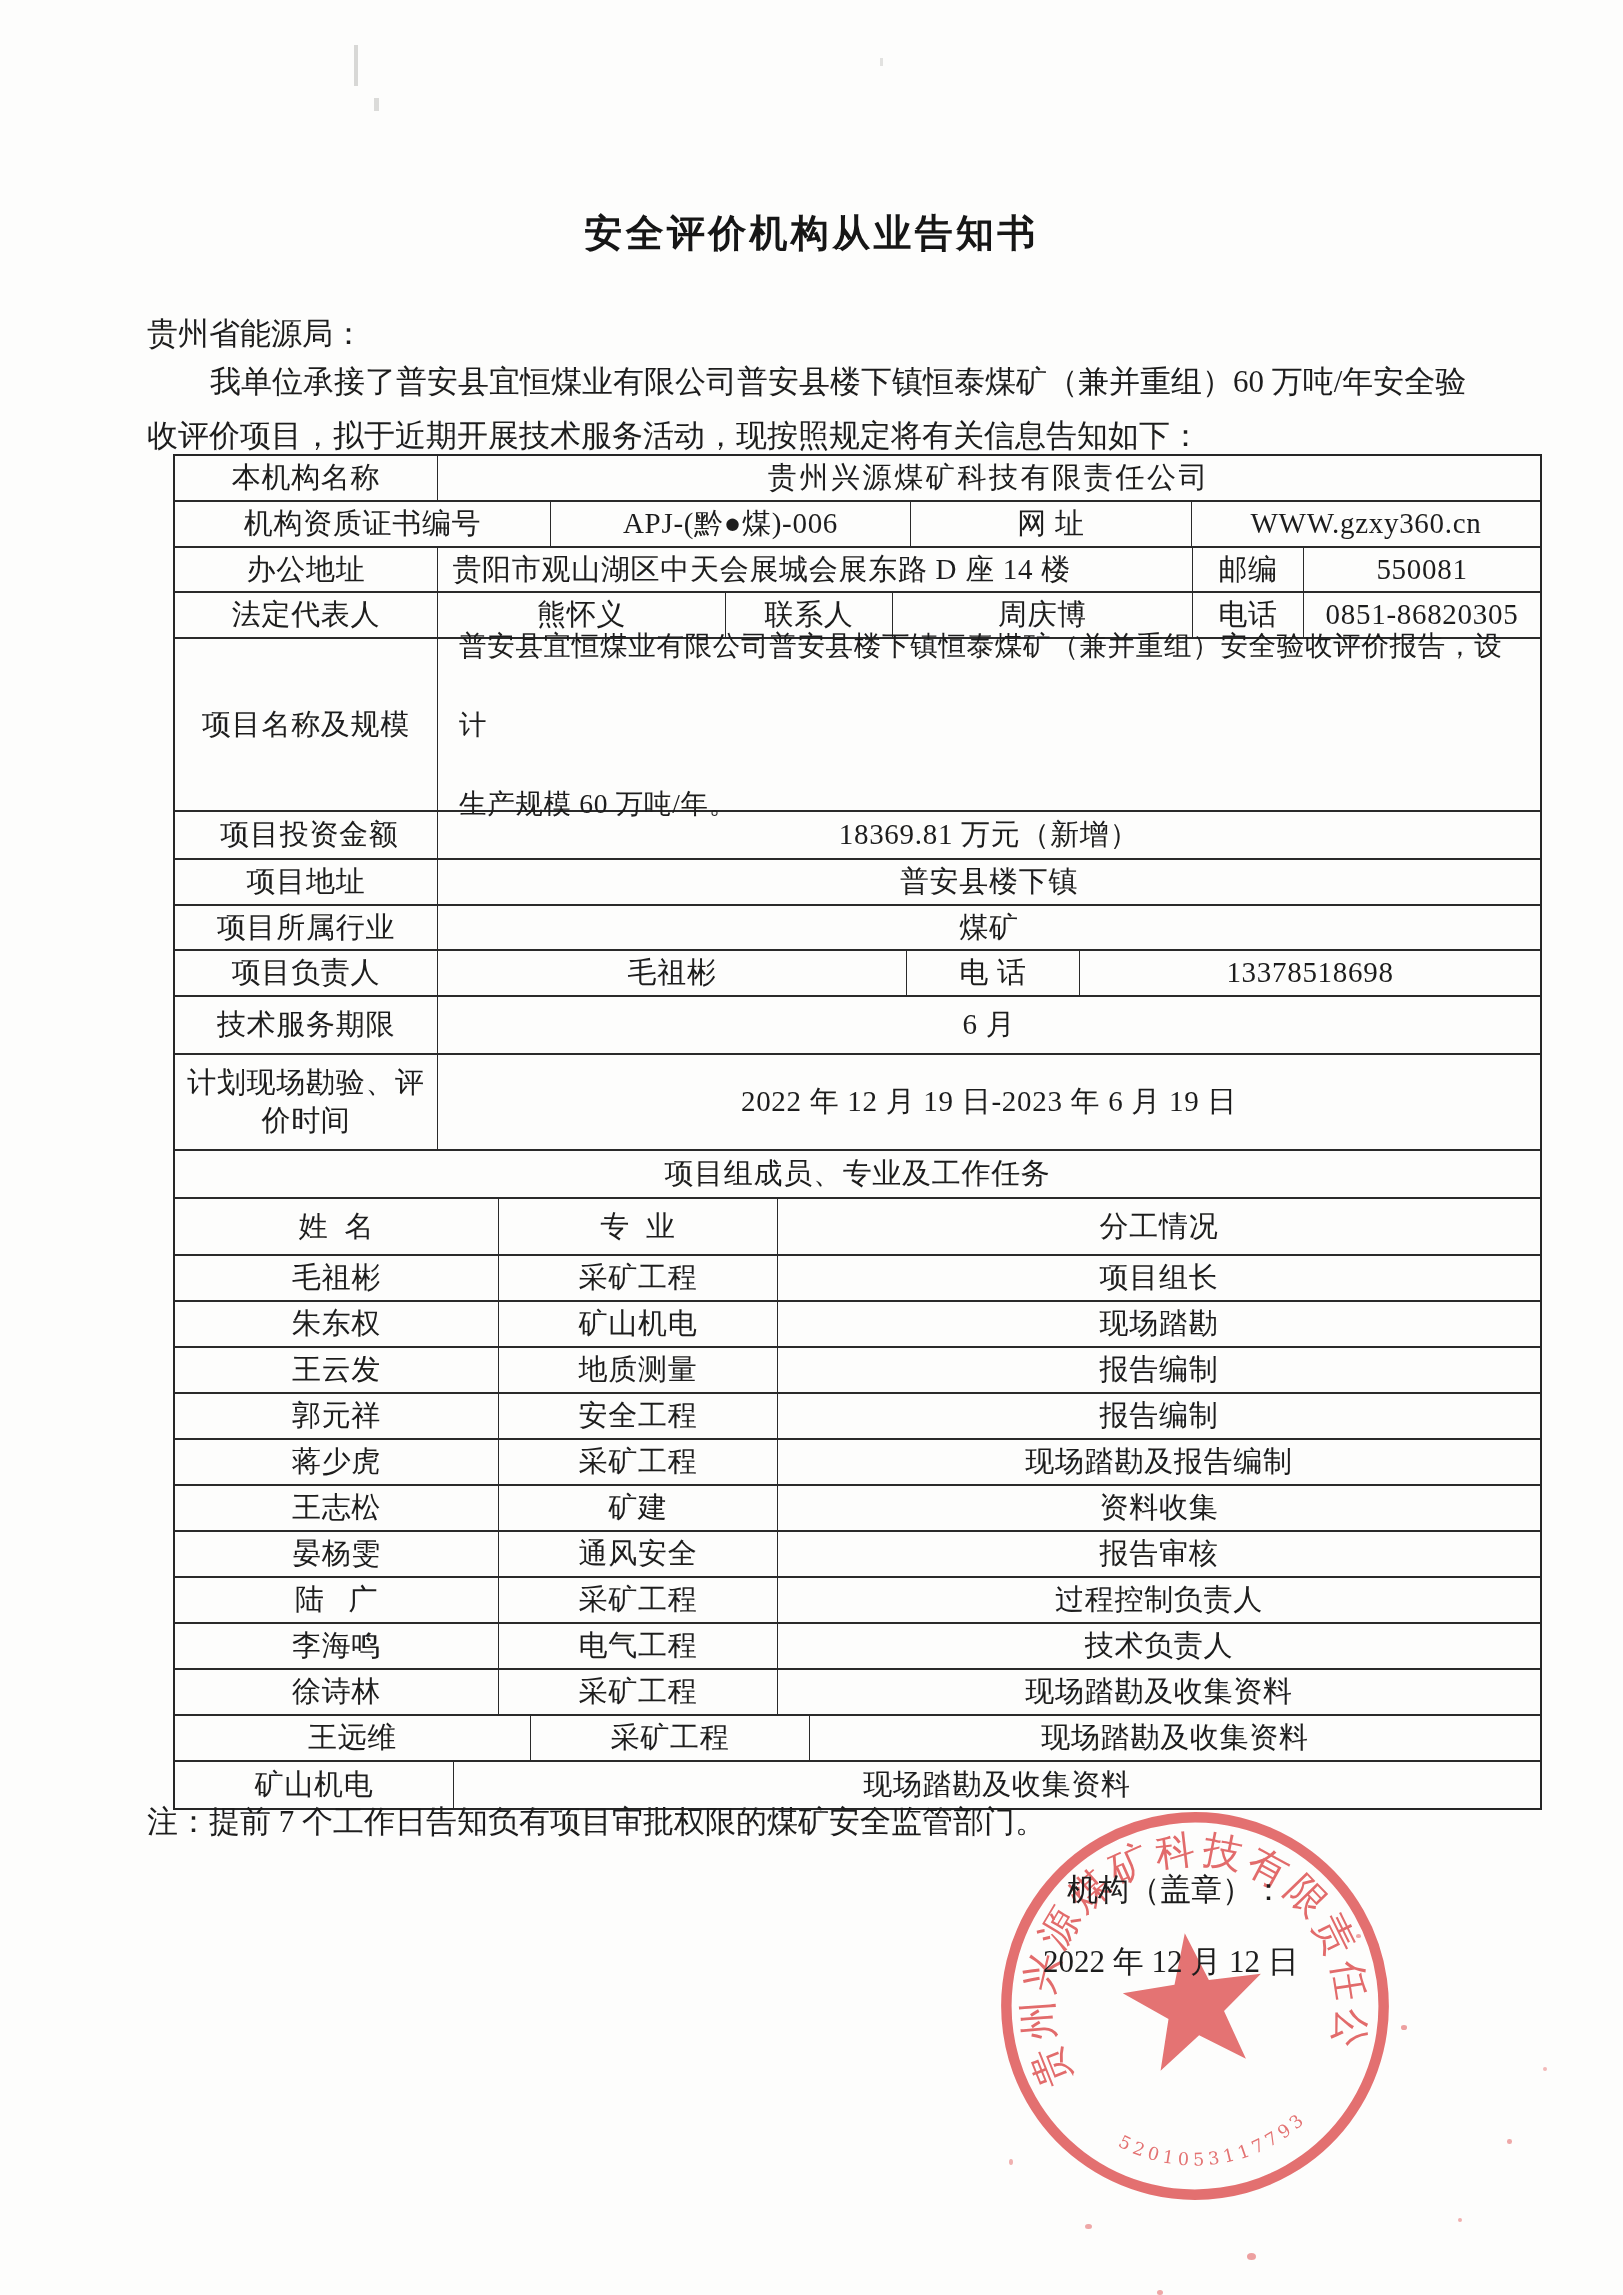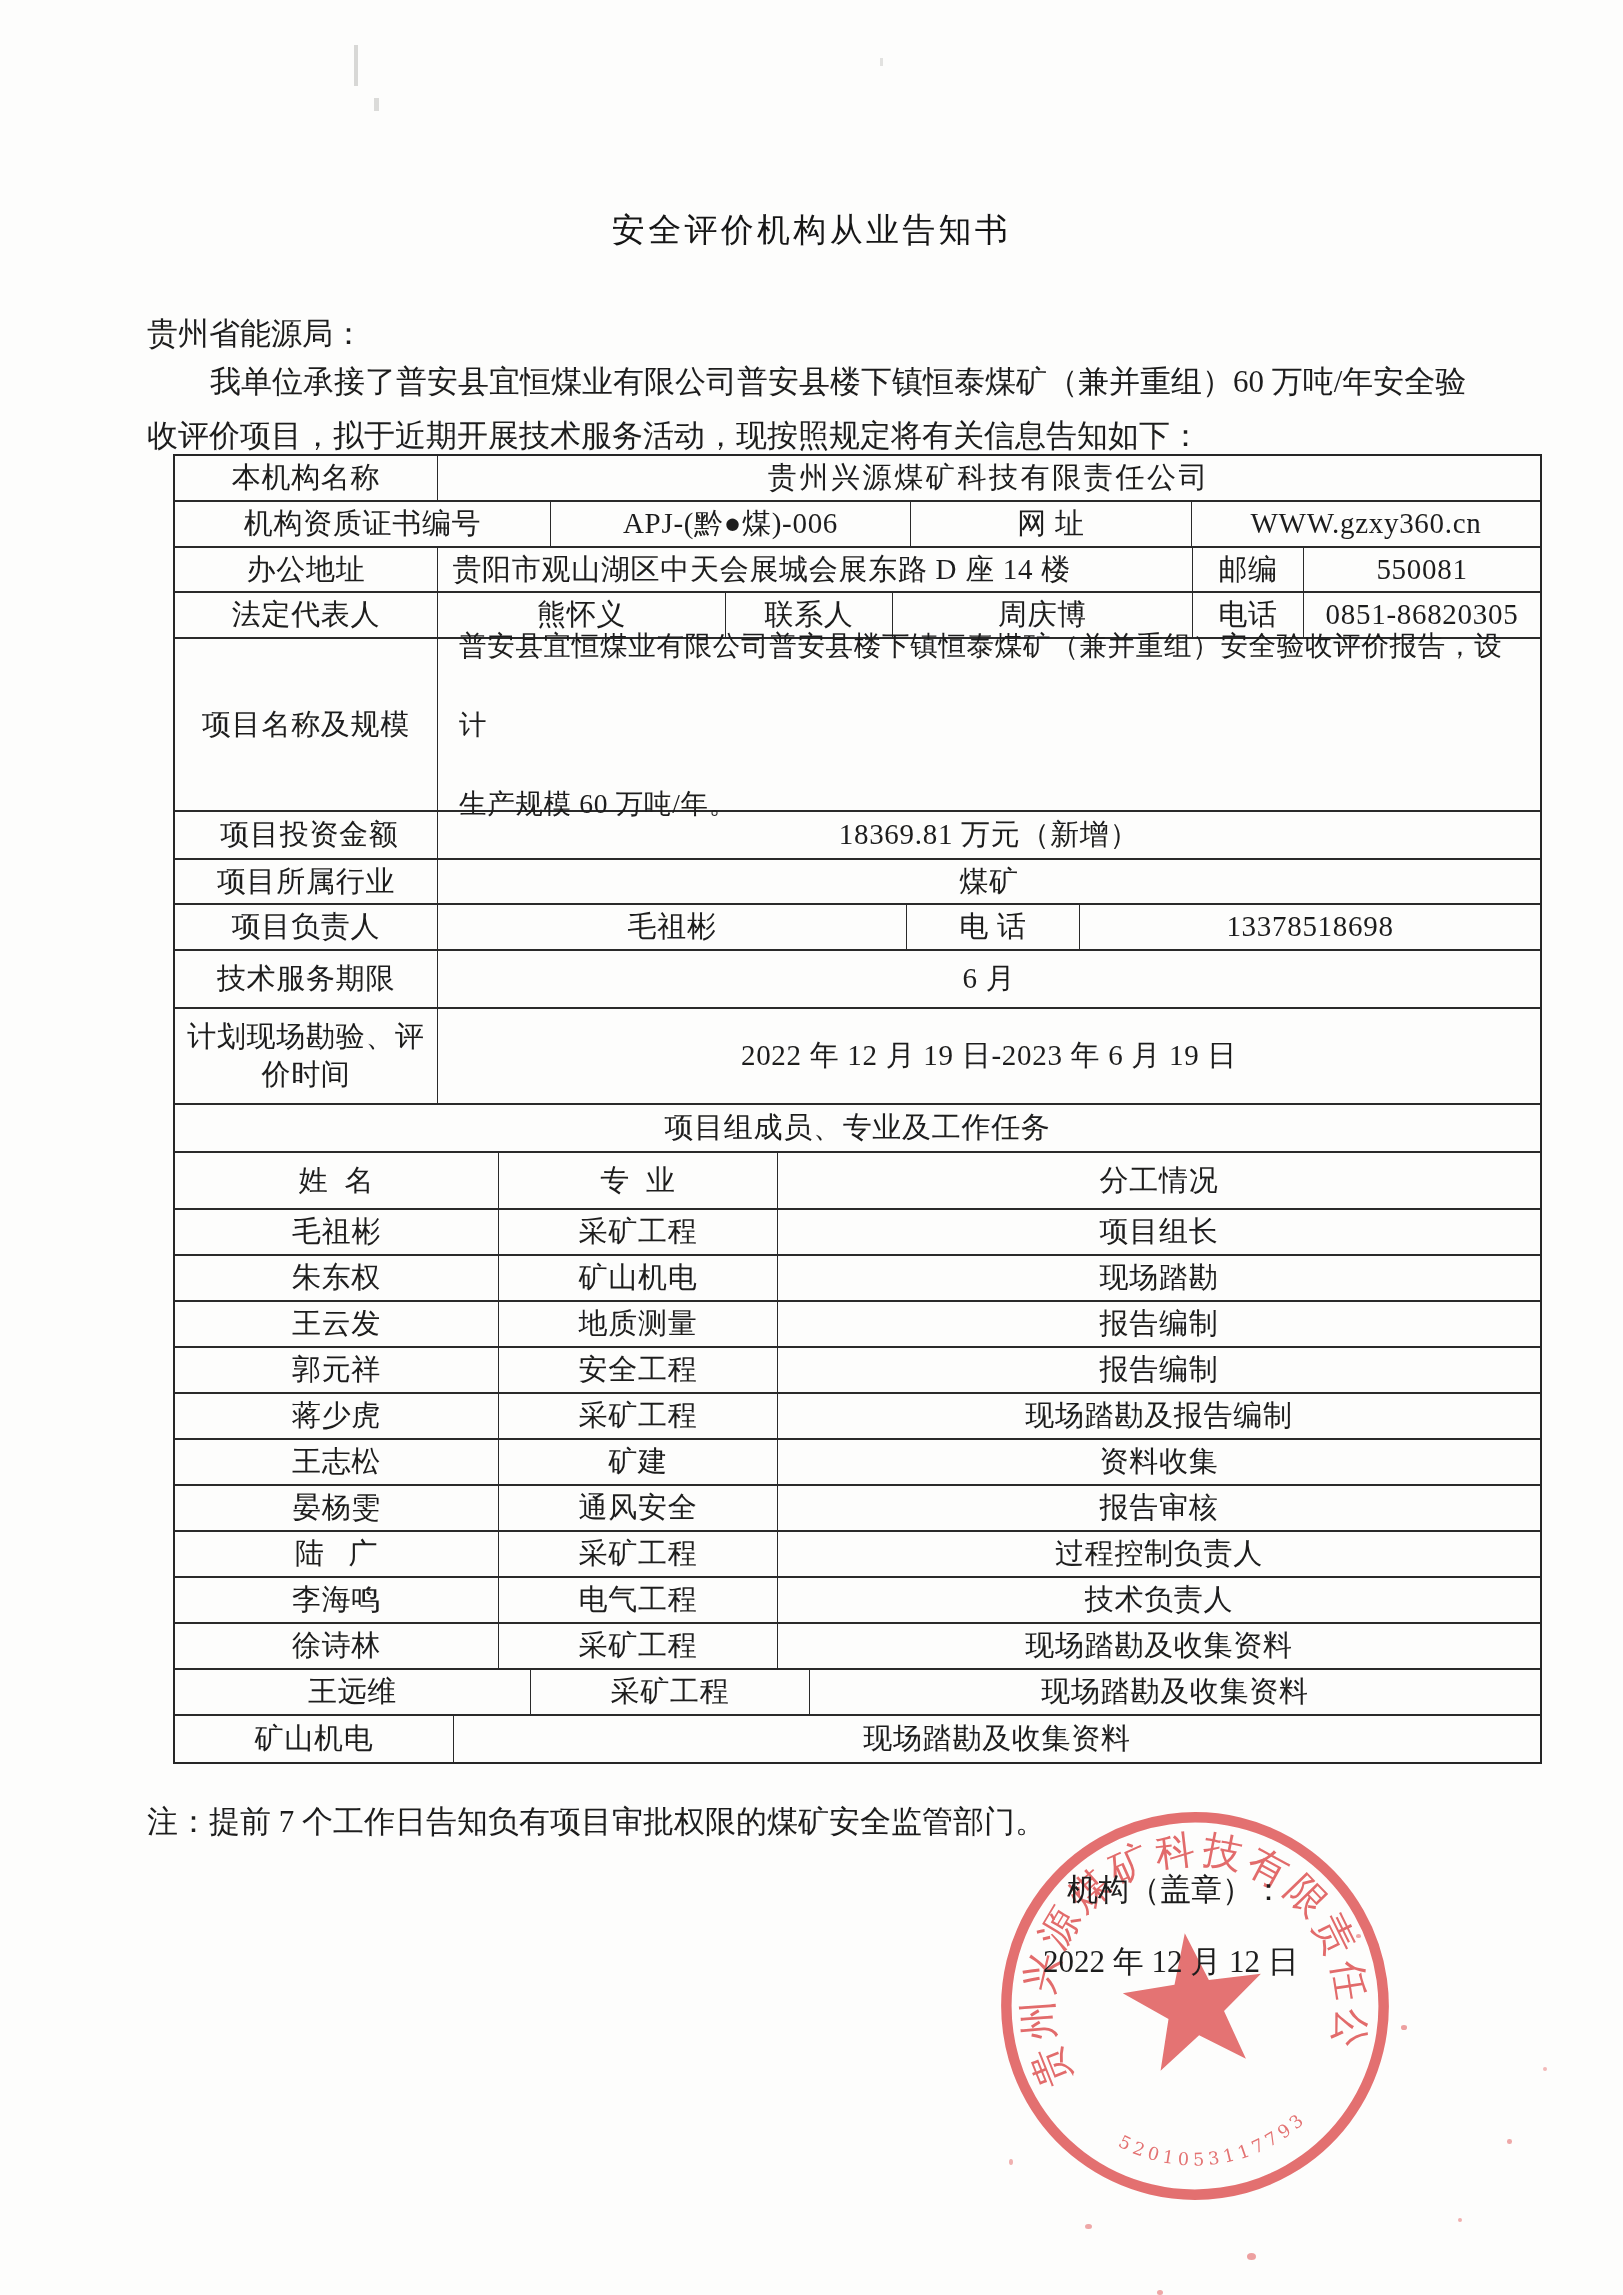--- a/index.html
+++ b/index.html
@@ -3,21 +3,21 @@
 <meta charset="utf-8">
 <style>
   html,body{margin:0;padding:0;background:#ffffff;}
   .page{
     position:relative;width:1623px;height:2295px;background:#fdfdfc;overflow:hidden;
     font-family:"Liberation Serif","DejaVu Serif",serif;color:#1d1d1d;
   }
   .abs{position:absolute;}
   .doc-title{
     left:0;right:0;top:208px;text-align:center;
-    font-size:33px;font-weight:normal;letter-spacing:3.3px;color:#161616;
+    font-size:38px;font-weight:bold;letter-spacing:3.3px;color:#161616;
   }
   .recipient{left:147px;top:313px;font-size:31px;}
   .para{
     left:147px;top:355px;width:1335px;font-size:31px;line-height:54px;
     white-space:pre-wrap;text-indent:63px;
   }
   
   .tbl{
     left:173px;top:454px;width:1369px;
     border:2px solid #262626;box-sizing:border-box;background:transparent;
@@ -89,20 +89,24 @@
       <div class="c" style="width:263px;">项目名称及规模</div>
       <div class="c last left proj">普安县宜恒煤业有限公司普安县楼下镇恒泰煤矿（兼并重组）安全验收评价报告，设计
 生产规模 60 万吨/年。</div>
     </div>
 
     <div class="row" style="height:48px;">
       <div class="c" style="width:263px;padding-left:12px;">项目投资金额</div>
       <div class="c last">18369.81 万元（新增）</div>
     </div>
 
+    <div class="row" style="height:46px;">
+      <div class="c" style="width:263px;">项目地址</div>
+      <div class="c last">普安县楼下镇</div>
+    </div>
 
     <div class="row" style="height:45px;">
       <div class="c" style="width:263px;">项目所属行业</div>
       <div class="c last">煤矿</div>
     </div>
 
     <div class="row" style="height:46px;">
       <div class="c" style="width:263px;">项目负责人</div>
       <div class="c" style="width:469px;">毛祖彬</div>
       <div class="c" style="width:173px;">电 话</div>

